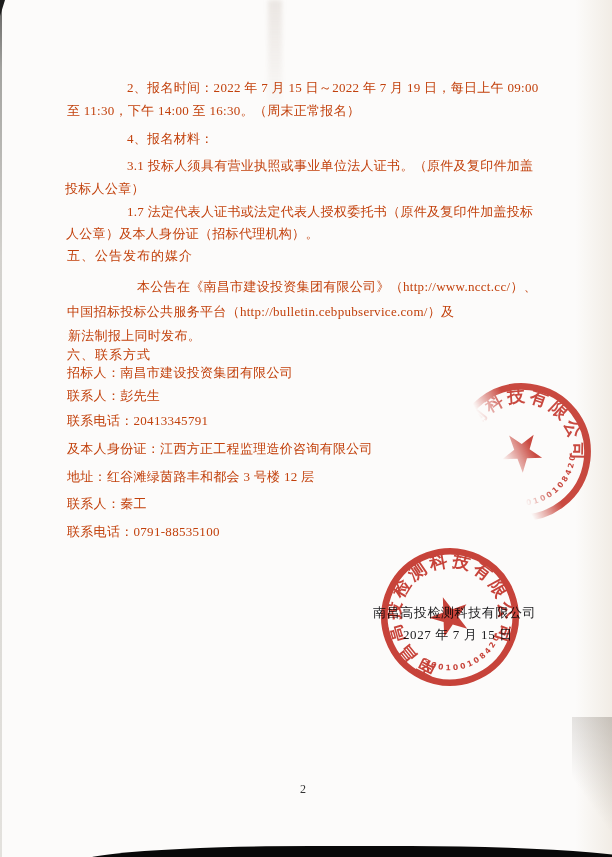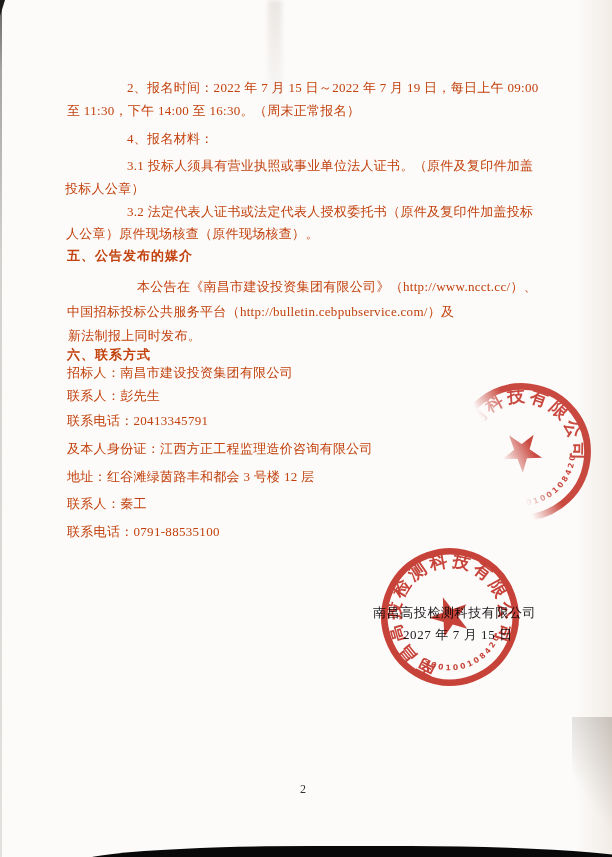--- a/index.html
+++ b/index.html
@@ -36,21 +36,21 @@
   .bottom-right-shadow{
     position:absolute;right:0;bottom:0;width:40px;height:140px;
     background:linear-gradient(235deg,rgba(90,80,70,.28),rgba(90,80,70,0) 60%);
   }
   
   .line{
     position:absolute;
     font-size:13px;line-height:22px;color:#c2410c;
     letter-spacing:.3px;white-space:nowrap;
   }
-  .line.bold{font-weight:bold;letter-spacing:1px;}
+  .line.bold{font-weight:normal;letter-spacing:1px;}
   .sig-line{
     position:absolute;font-size:13px;color:#1c1c1e;white-space:nowrap;letter-spacing:.6px;
   }
   .page-number{
     position:absolute;left:300px;top:782px;font-size:12px;color:#333;
   }
   
   .stamp{
     position:absolute;
     mix-blend-mode:multiply;
@@ -76,22 +76,22 @@
 <body>
 
 <div class="paper"></div>
 <div class="crease"></div>
 
 <div class="line" style="left:127px;top:77px">2、报名时间：2022 年 7 月 15 日～2022 年 7 月 19 日，每日上午 09:00</div>
 <div class="line" style="left:67px;top:100px">至 11:30，下午 14:00 至 16:30。（周末正常报名）</div>
 <div class="line" style="left:127px;top:128px">4、报名材料：</div>
 <div class="line" style="left:127px;top:155px">3.1 投标人须具有营业执照或事业单位法人证书。（原件及复印件加盖</div>
 <div class="line" style="left:65px;top:178px">投标人公章）</div>
-<div class="line" style="left:127px;top:201px">3.2 法定代表人证书或法定代表人授权委托书（原件及复印件加盖投标</div>
-<div class="line" style="left:66px;top:223px">人公章）原件现场核查（原件现场核查）。</div>
+<div class="line" style="left:127px;top:201px">1.7 法定代表人证书或法定代表人授权委托书（原件及复印件加盖投标</div>
+<div class="line" style="left:66px;top:223px">人公章）及本人身份证（招标代理机构）。</div>
 <div class="line bold" style="left:67px;top:245px">五、公告发布的媒介</div>
 <div class="line" style="left:137px;top:276px">本公告在《南昌市建设投资集团有限公司》（http://www.ncct.cc/）、</div>
 <div class="line" style="left:67px;top:301px">中国招标投标公共服务平台（http://bulletin.cebpubservice.com/）及</div>
 <div class="line" style="left:68px;top:325px">新法制报上同时发布。</div>
 <div class="line bold" style="left:67px;top:344px">六、联系方式</div>
 <div class="line" style="left:67px;top:362px">招标人：南昌市建设投资集团有限公司</div>
 <div class="line" style="left:67px;top:385px">联系人：彭先生</div>
 <div class="line" style="left:67px;top:410px">联系电话：20413345791</div>
 <div class="line" style="left:67px;top:438px">及本人身份证：江西方正工程监理造价咨询有限公司</div>
 <div class="line" style="left:67px;top:466px">地址：红谷滩绿茵路丰和都会 3 号楼 12 层</div>

